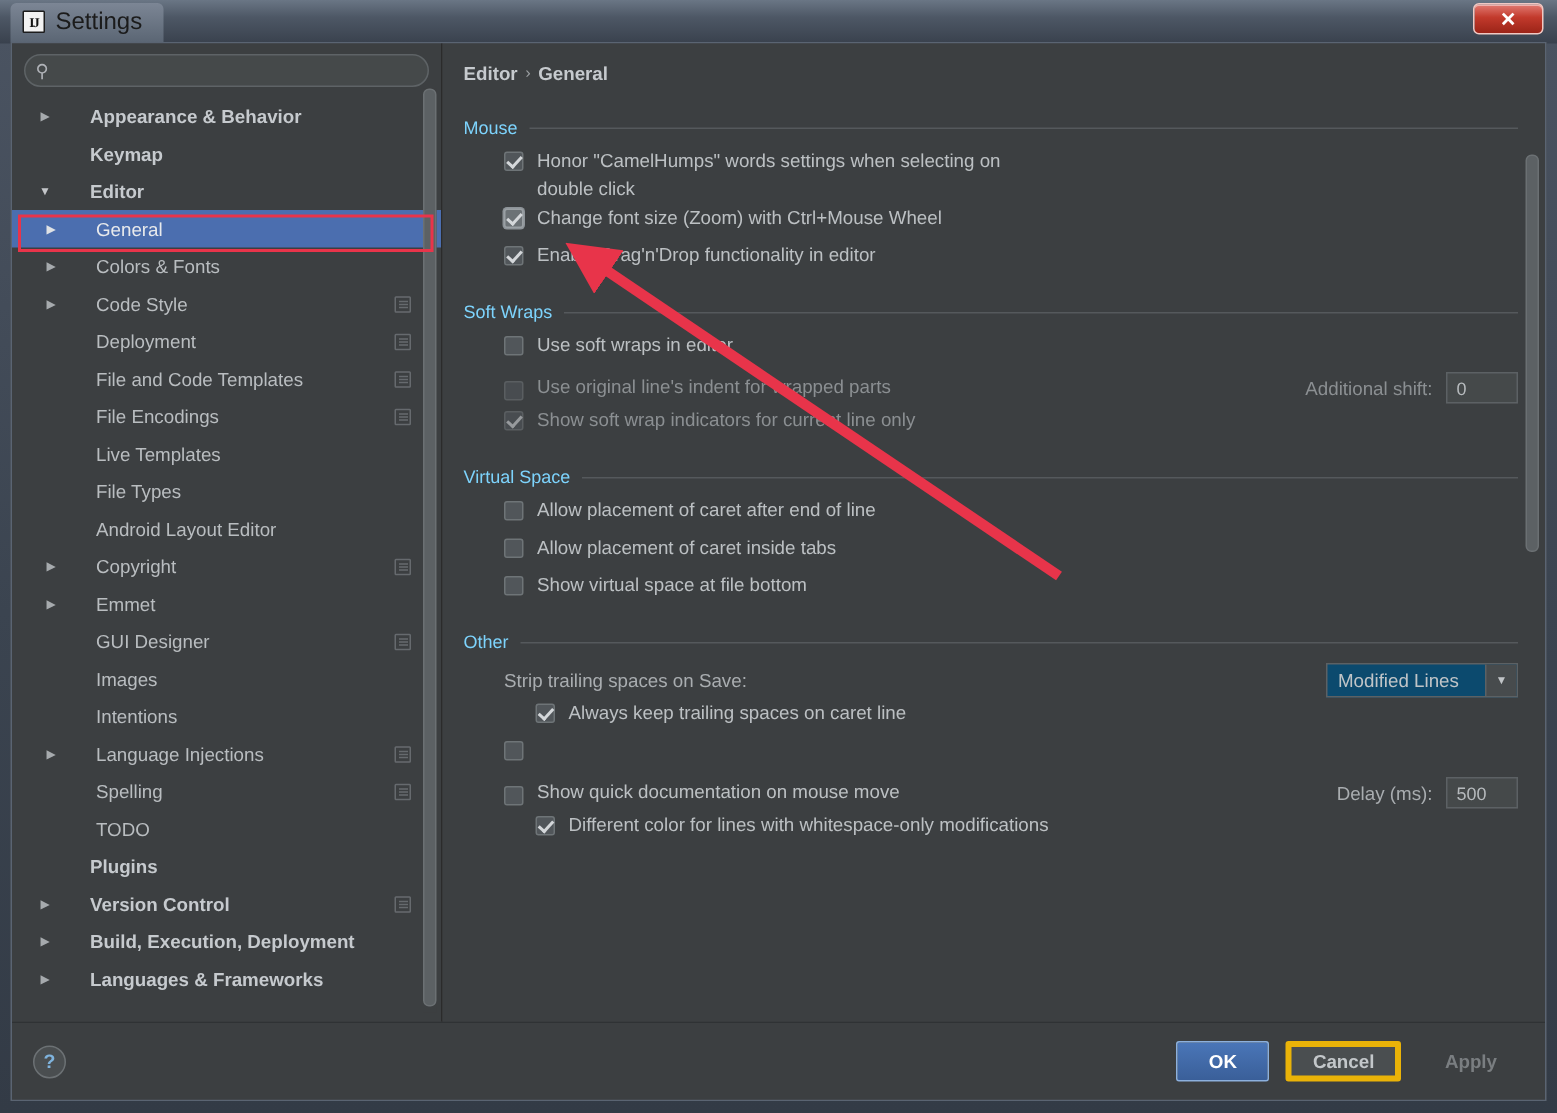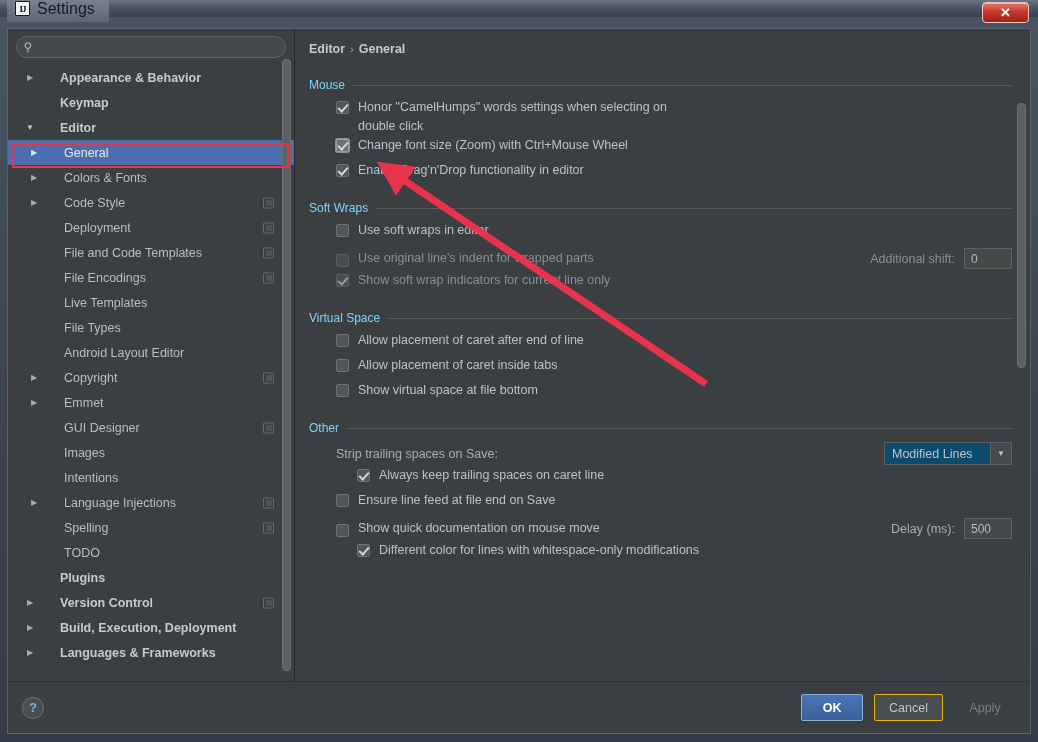--- a/index.html
+++ b/index.html
@@ -11,21 +11,21 @@
   }
 
   
   .window {
     position: relative;
     width: 1038px; height: 742px;
     background: linear-gradient(180deg,#4b5462 0%,#3b4450 55%,#333b46 100%);
     overflow: hidden;
   }
   .titlebar {
-    position: absolute; left: 0; top: 0; width: 1038px; height: 17px;
+    position: absolute; left: 0; top: 0; width: 1038px; height: 29px;
     background: linear-gradient(180deg,#6a7685 0%,#4d5765 40%,#39414d 100%);
     display: flex; align-items: center;
   }
   .title-tab {
     display: flex; align-items: center; gap: 7px;
     height: 26px; margin-left: 7px; padding: 0 14px 0 8px;
     background: linear-gradient(180deg,#7c8695 0%,#5b6674 100%);
     border-top-left-radius: 4px; border-top-right-radius: 4px;
   }
   .ij-logo {
@@ -233,25 +233,25 @@
   .help-btn {
     width: 22px; height: 22px; border-radius: 50%;
     border: 1px solid #6c7174; background: #4a4e50;
     color: #7fb3dd; font-size: 13px; font-weight: bold;
     display: flex; align-items: center; justify-content: center;
     cursor: pointer;
   }
   .btns { margin-left: auto; display: flex; gap: 11px; text-align: right; }
   .btn {
     min-width: 62px; height: 27px; padding: 0 14px;
-    border: 1px solid #eab308; background: #4a4e50;
+    border: 4px solid #eab308; background: #4a4e50;
     color: #c3c7ca; font-size: 12.5px;
     font-family: "Liberation Sans", sans-serif;
     display: flex; align-items: center; justify-content: center;
-    cursor: pointer; border-radius: 2px;
+    cursor: pointer; border-radius: 2px; font-weight: bold;
   }
   .btn.primary {
     background: linear-gradient(180deg,#4a76b8 0%,#3a5f99 100%);
     border: 1px solid #8cb0dd; color: #ffffff; font-weight: bold;
   }
   .btn.disabled { color: #7a7e81; border-color: #50545700; background: #43474900; cursor: default; }
 
   
   .anno-rect {
     position: absolute; border: 2px solid #e8344a;
@@ -474,21 +474,20 @@
                   <span class="val">Modified Lines</span>
                   <span class="arrow-box">▼</span>
                 </div>
               </div>
               <div class="cb-row deep">
                 <span class="checkbox checked"></span>
                 <span class="cb-label">Always keep trailing spaces on caret line</span>
               </div>
               <div class="cb-row">
                 <span class="checkbox"></span>
-                <span class="cb-label">Ensure line feed at file end on Save</span>
               </div>
               <div class="cb-row" style="align-items: center;">
                 <span class="checkbox"></span>
                 <span class="cb-label wide" style="max-width: 300px;">Show quick documentation on mouse move</span>
                 <span class="spacer"></span>
                 <span class="inline-label">Delay (ms):</span>
                 <input class="text-field" type="text" value="500" style="">
               </div>
               <div class="cb-row deep">
                 <span class="checkbox checked"></span>

